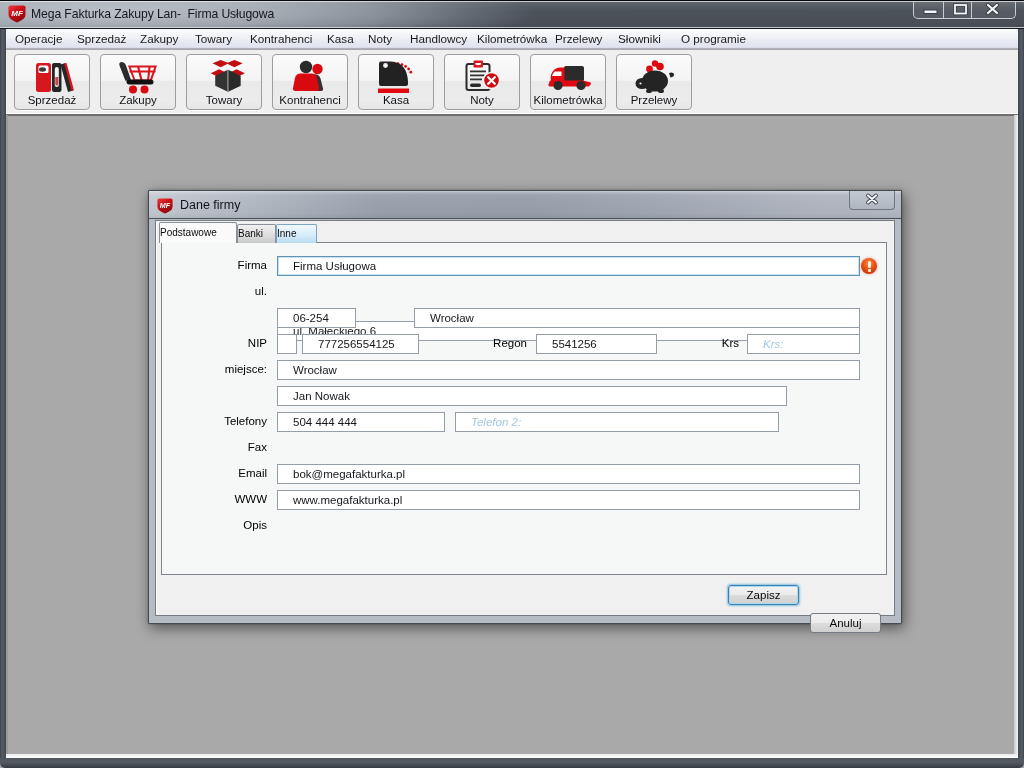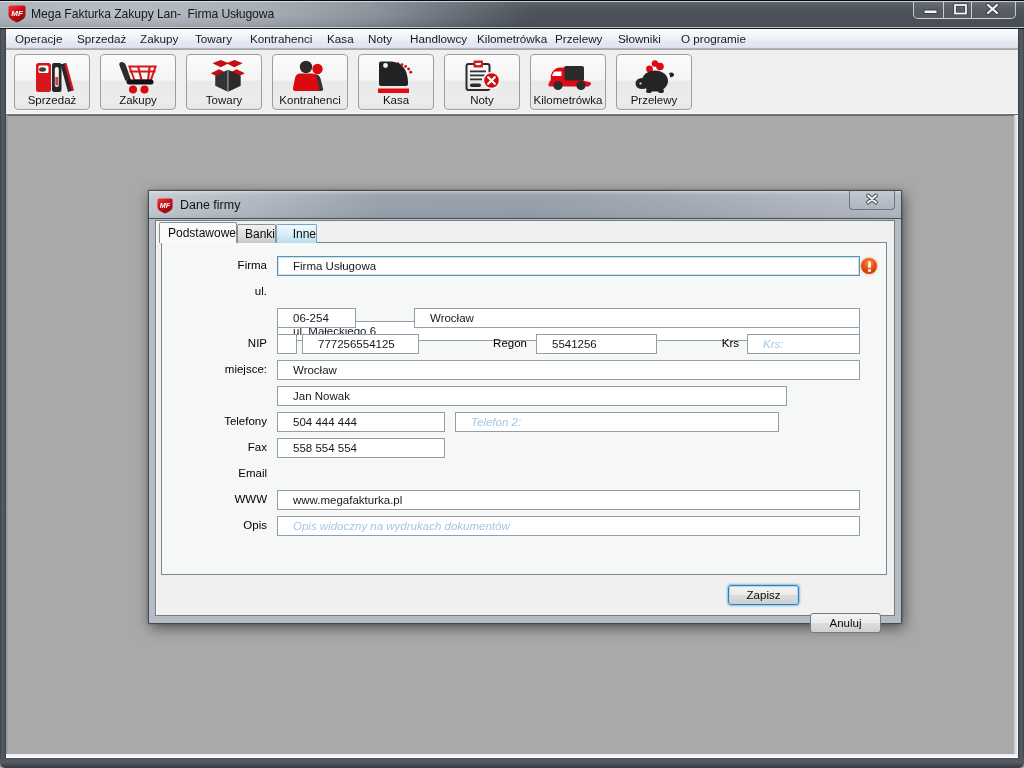--- a/index.html
+++ b/index.html
@@ -62,21 +62,21 @@
     linear-gradient(to bottom, rgba(255,255,255,0.45) 0px, rgba(255,255,255,0.15) 2px, rgba(255,255,255,0) 5px, rgba(0,0,0,0.03) 22px, rgba(0,0,0,0.09) 28px),
     linear-gradient(to right,#c6ccd3 0px,#b4bbc4 100px,#9ba3af 230px,#99a1ad 380px,#a4abb6 520px,#b1b7c1 660px,#b6bcc5 752px);
   border-bottom:1px solid #494f56; }
 #dlg-title-text { position:absolute; left:32px; top:8px; font-size:12.5px; color:#101419; }
 #dlg-close { position:absolute; left:701px; top:1px; width:46px; height:19px;
   border:1px solid #6e767f; border-top:none; border-radius:0 0 4px 4px;
   background:linear-gradient(to bottom,#c3c9d1,#aeb5bf); }
 #dlg-client { position:absolute; left:7px; top:30px; width:740px; height:396px; background:#f0f0f0; border:1px solid #747b83; box-shadow:inset 1px 0 0 #fbfcfc; }
 
 
-.tab { position:absolute; font-size:12px; color:#0c0c0c; text-align:right; }
+.tab { position:absolute; font-size:10px; color:#0c0c0c; text-align:left; }
 #tab1 { left:11px; top:32px; width:78px; height:21px; background:#fafafa;
   border:1px solid #898f96; border-bottom:none; border-radius:2px 2px 0 0; line-height:20px; z-index:3; }
 #tab2 { left:89px; top:34px; width:39px; height:19px; background:linear-gradient(to bottom,#f1f1f1,#dcdcdc 60%,#c9c9c9);
   border:1px solid #8a9097; border-bottom:none; border-radius:2px 2px 0 0; line-height:18px; z-index:2; }
 #tab3 { left:128px; top:34px; width:41px; height:19px; background:linear-gradient(to bottom,#f0f8fd,#d7edf9 55%,#b9dcf0);
   border:1px solid #7aa5c2; border-bottom:none; border-radius:2px 2px 0 0; line-height:18px; z-index:2; }
 #tabpage { position:absolute; left:13px; top:52px; width:726px; height:333px; background:#f6f7f7; border:1px solid #7e858d; z-index:1; }
 
 
 .flabel { position:absolute; font-size:11.5px; color:#000; text-align:right; z-index:4; }
@@ -295,25 +295,24 @@
 
   <div class="flabel" style="left:19px; top:173px; width:100px;">miejsce:</div>
   <div class="inp" style="left:129px; top:170px; width:583px;">Wrocław</div>
   <div class="inp" style="left:129px; top:196px; width:510px;">Jan Nowak</div>
 
   <div class="flabel" style="left:19px; top:225px; width:100px;">Telefony</div>
   <div class="inp" style="left:129px; top:222px; width:168px;">504 444 444</div>
   <div class="inp" style="left:307px; top:222px; width:324px;"><span class="ph">Telefon 2:</span></div>
 
   <div class="flabel" style="left:19px; top:251px; width:100px;">Fax</div>
-  <div class="inp" style="left:129px; top:248px; width:168px;">558 554 554</div>
 
   <div class="flabel" style="left:19px; top:277px; width:100px;">Email</div>
+  <div class="inp" style="left:129px; top:274px; width:583px;">bok@megafakturka.pl</div>
 
   <div class="flabel" style="left:19px; top:303px; width:100px;">WWW</div>
   <div class="inp" style="left:129px; top:300px; width:583px;">www.megafakturka.pl</div>
 
   <div class="flabel" style="left:19px; top:329px; width:100px;">Opis</div>
-  <div class="inp" style="left:129px; top:326px; width:583px;"><span class="ph">Opis widoczny na wydrukach dokumentów</span></div>
 
   <div id="btn-save" class="fbtn">Zapisz</div>
   <div id="btn-cancel" class="fbtn">Anuluj</div>
 </div>
 
 </body></html>

